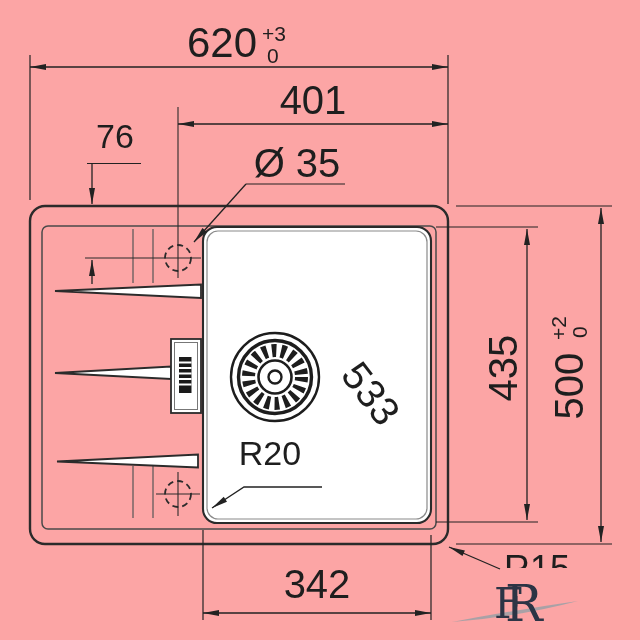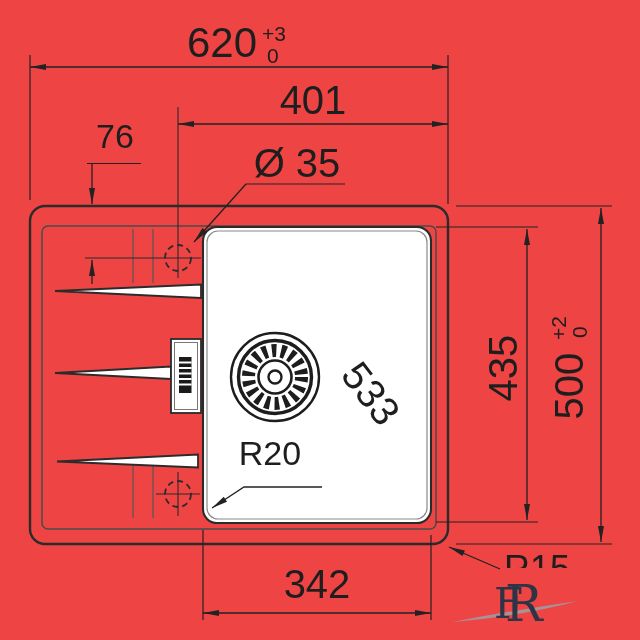--- a/index.html
+++ b/index.html
@@ -1,16 +1,16 @@
 <!DOCTYPE html>
 <html><head>
 <meta charset="utf-8">
 <style>
   html,body{margin:0;padding:0;background:#ffffff;}
-  .canvas{position:relative;width:640px;height:640px;background:#ef4444;overflow:hidden;
+  .canvas{position:relative;width:640px;height:640px;background:#fca5a5;overflow:hidden;
           font-family:"Liberation Sans", sans-serif;}
   svg{display:block;}
   svg text{fill:#1e1e1e;font-family:"Liberation Sans", sans-serif;}
   .dim-text{font-size:40px;}
   .dim-text-sm{font-size:34px;}
   .tol{font-size:21px;}
   .logo-f{font-family:"DejaVu Serif", serif;font-size:42px;fill:#2c3445;}
   .logo-r{font-family:"DejaVu Serif", serif;font-size:50px;fill:#2c3445;}
 </style>
 </head>

